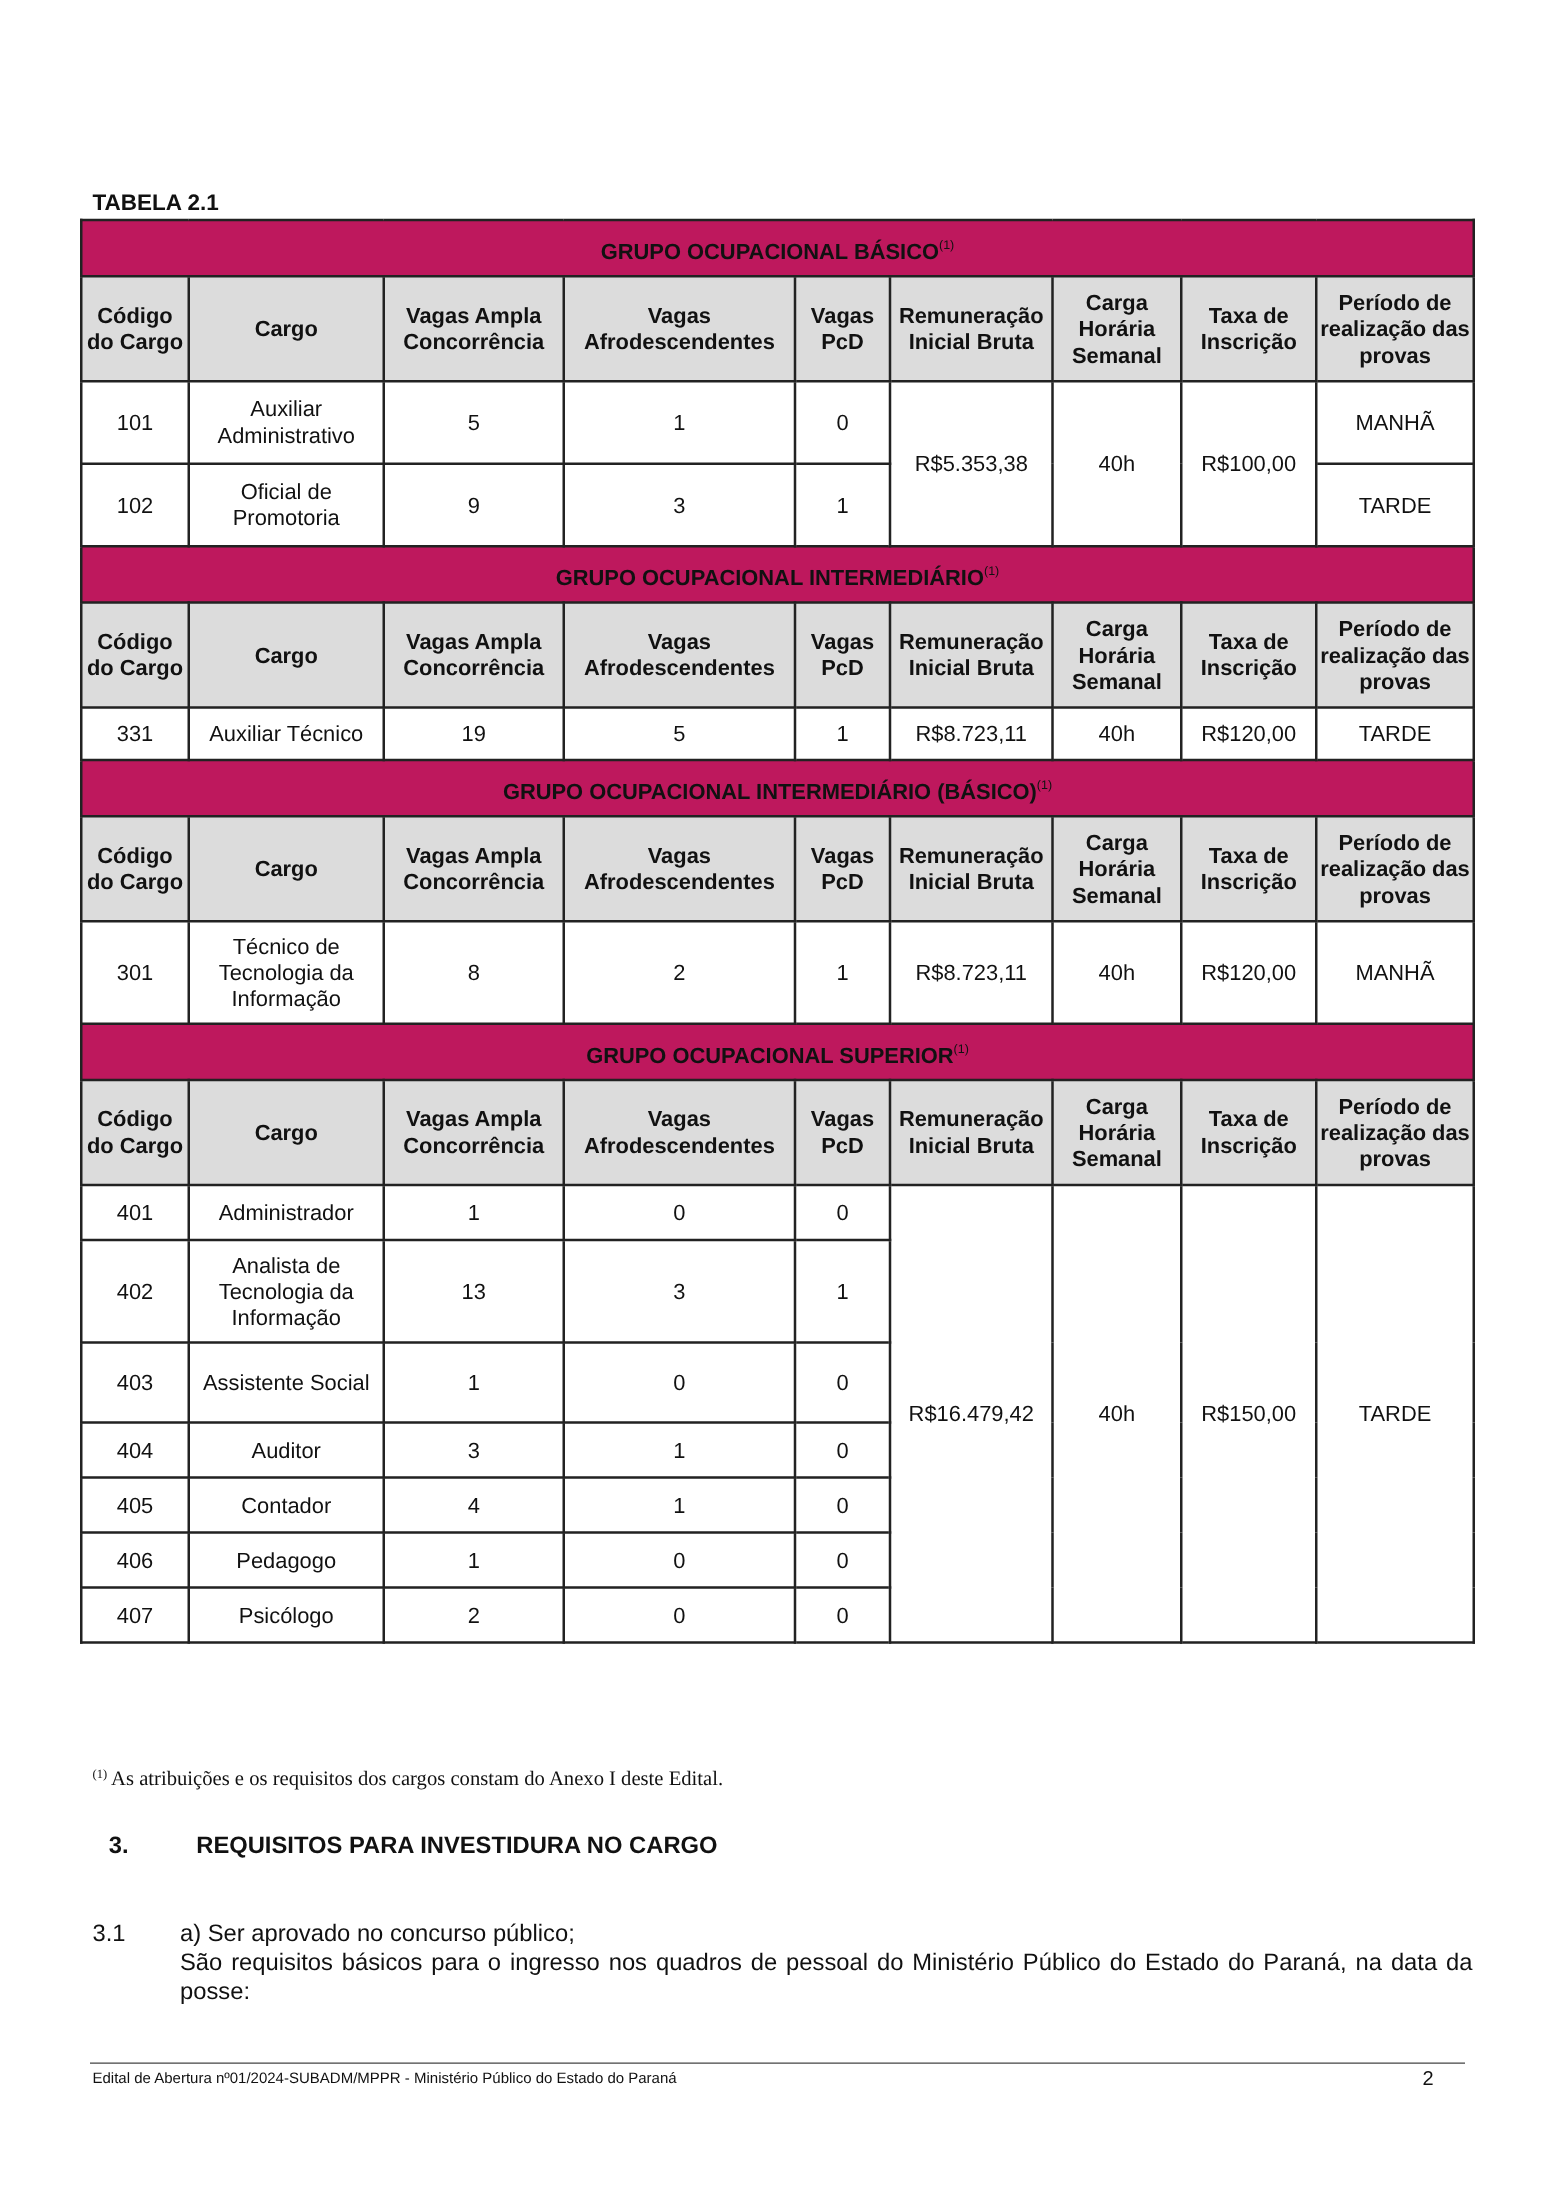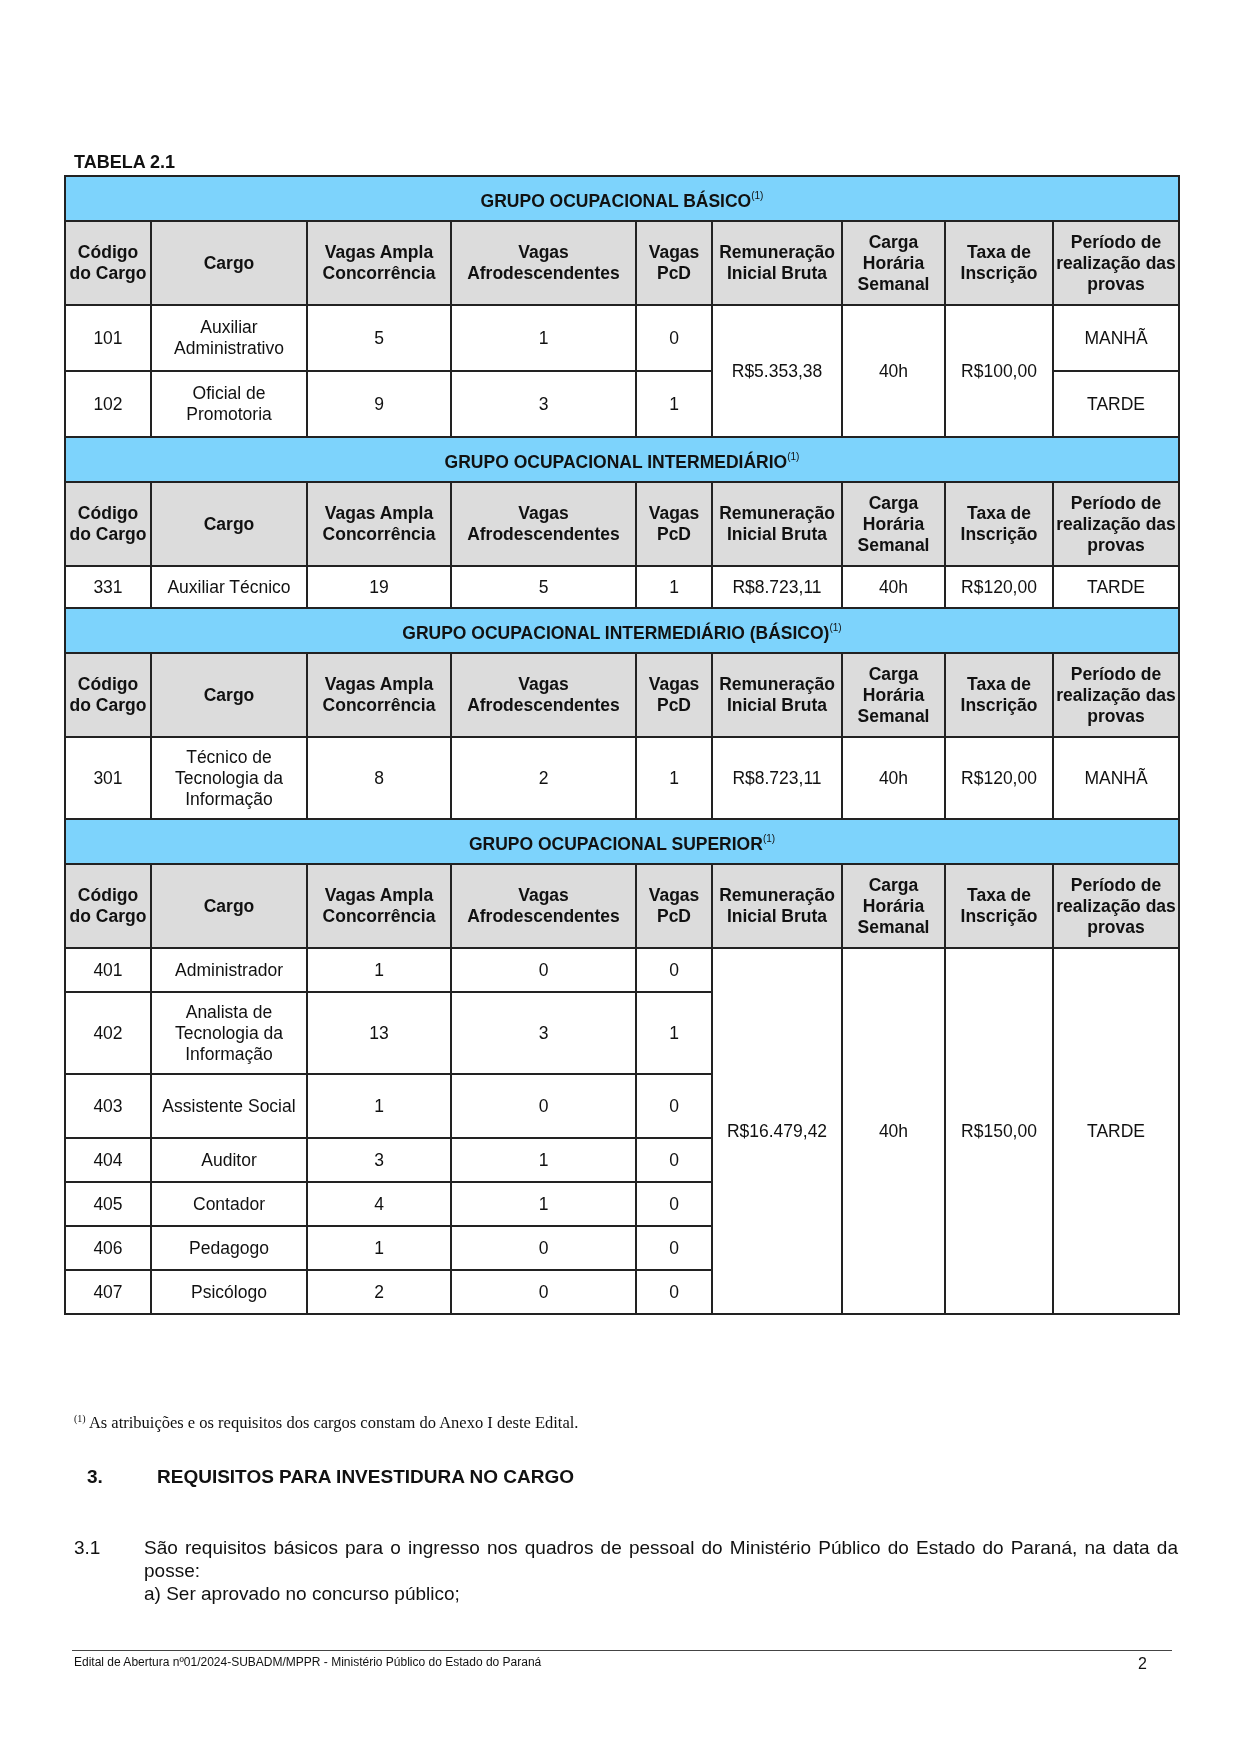--- a/index.html
+++ b/index.html
@@ -1,20 +1,20 @@
 <!DOCTYPE html>
 <html><head>
 <meta charset="utf-8">
 <style>
   html, body { margin:0; padding:0; background:#fff; }
   body { width:1242px; height:1755px; position:relative; font-family:"Liberation Sans", sans-serif; color:#111; }
   .tbl-title { position:absolute; left:74px; top:152px; font-weight:bold; font-size:18px; }
   table.main { position:absolute; left:64px; top:175px; width:1114px; border-collapse:collapse; table-layout:fixed; font-size:17.5px; }
   table.main td { border:2px solid #222; text-align:center; vertical-align:middle; padding:0 2px; line-height:21px; }
-  .grp td { background:#7dd3fc; font-weight:bold; height:43px; }
+  .grp td { background:#be185d; font-weight:bold; height:43px; }
   .hdr td { background:#dcdcdc; font-weight:bold; }
   sup { font-size:10px; font-weight:normal; vertical-align:8px; }
   .foot-note { position:absolute; left:74px; top:1413px; font-size:16.5px;font-family:Liberation Serif, serif; }
   .foot-note sup { vertical-align:6px; }
   .sec { position:absolute; left:87px; top:1466px; font-size:19px; font-weight:bold; }
   .sec .num { display:inline-block; width:70px; }
   .p { position:absolute; left:74px; top:1536px; width:1104px; font-size:19px; line-height:23px; }
   .p .num { position:absolute; left:0; top:0; }
   .p .txt { margin-left:70px; text-align:justify; }
   .rule { position:absolute; left:72px; top:1650px; width:1100px; border-top:1px solid #444; }
@@ -191,19 +191,19 @@
       </tr>
     </tbody>
 </table>
 
 <div class="foot-note"><sup>(1)</sup> <span>As atribuições e os requisitos dos cargos constam do Anexo I deste Edital.</span></div>
 
 <div class="sec"><span class="num">3.</span><span>REQUISITOS PARA INVESTIDURA NO CARGO</span></div>
 
 <div class="p">
   <span class="num">3.1</span>
+  <div class="txt" style="text-align:left">a) Ser aprovado no concurso público;</div>
   <div class="txt">São requisitos básicos para o ingresso nos quadros de pessoal do Ministério Público do Estado do Paraná, na data da posse:</div>
-  <div class="txt" style="text-align:left">a) Ser aprovado no concurso público;</div>
 </div>
 
 <div class="rule"></div>
 <div class="footer">Edital de Abertura nº01/2024-SUBADM/MPPR - Ministério Público do Estado do Paraná</div>
 <div class="pgnum">2</div>
 
 </body></html>

